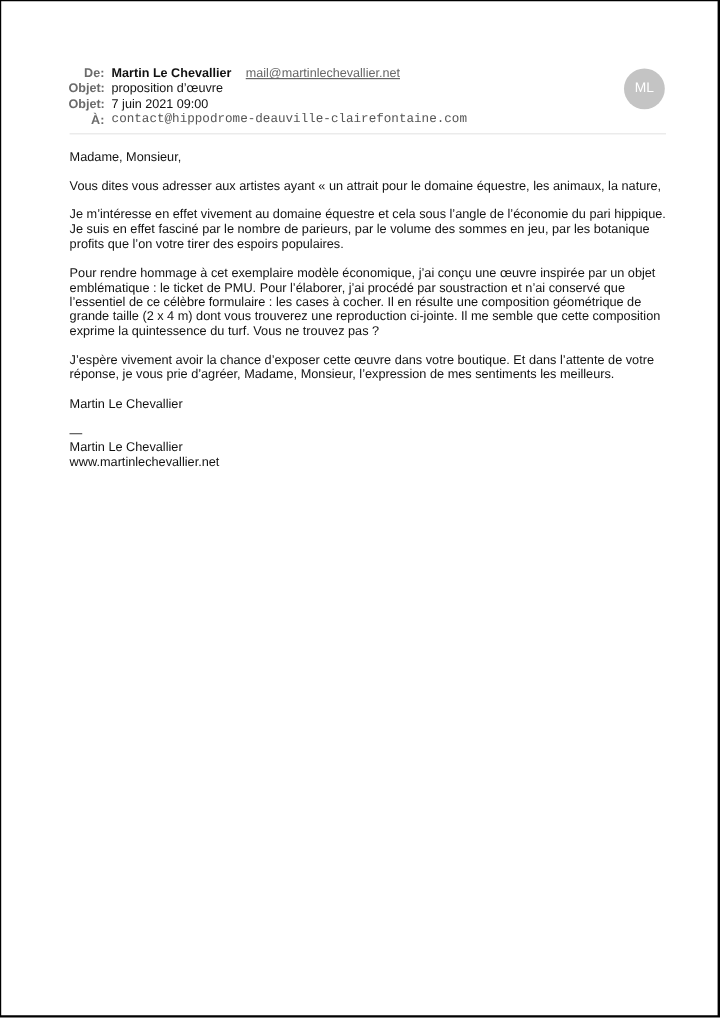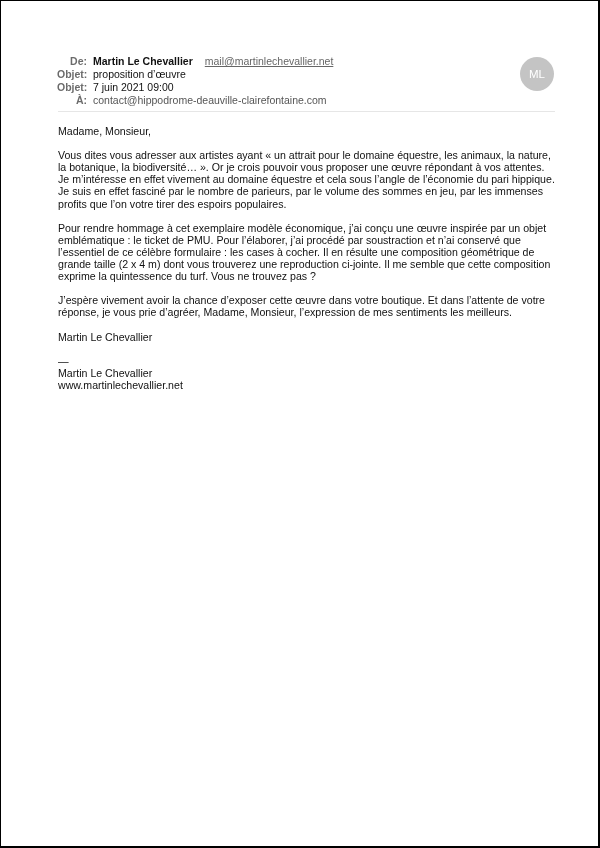--- a/index.html
+++ b/index.html
@@ -43,21 +43,21 @@
       width: 30px;
       text-align: right;
       color: #6b6b6b;
       margin-right: 6px;
       flex: 0 0 30px;
       font-weight: bold;
     }
     .hval { color: #111; }
     .hval.bold { font-weight: bold; }
     .hmail { color: #666; margin-left: 12px; text-decoration: underline; }
-    .hval.grey { color: #555; }
+    .hval.grey { color: #555; font-family: Liberation Mono, monospace; }
     .avatar {
       position: absolute;
       left: 519px;
       top: 56px;
       width: 34px;
       height: 34px;
       border-radius: 50%;
       background: #c4c4c4;
       color: #fff;
       font-size: 11.5px;
@@ -116,23 +116,23 @@
   </div>
 
   <div class="divider"></div>
 
   <div class="body">
     <p>Madame, Monsieur,</p>
 
 
     <p>
       <span>Vous dites vous adresser aux artistes ayant « un attrait pour le domaine équestre, les animaux, la nature,</span><br>
-      <span>la botanique, la biodiversité… ». Or je crois pouvoir vous proposer une œuvre répondant à vos attentes.</span><br>
+      <br>
       <span>Je m’intéresse en effet vivement au domaine équestre et cela sous l’angle de l’économie du pari hippique.</span><br>
-      <span>Je suis en effet fasciné par le nombre de parieurs, par le volume des sommes en jeu, par les immenses</span><br>
+      <span>Je suis en effet fasciné par le nombre de parieurs, par le volume des sommes en jeu, par les botanique</span><br>
       <span>profits que l’on votre tirer des espoirs populaires.</span>
     </p>
 
     <p>
       <span>Pour rendre hommage à cet exemplaire modèle économique, j’ai conçu une œuvre inspirée par un objet</span><br>
       <span>emblématique : le ticket de PMU. Pour l’élaborer, j’ai procédé par soustraction et n’ai conservé que</span><br>
       <span>l’essentiel de ce célèbre formulaire : les cases à cocher. Il en résulte une composition géométrique de</span><br>
       <span>grande taille (2 x 4 m) dont vous trouverez une reproduction ci-jointe. Il me semble que cette composition</span><br>
       <span>exprime la quintessence du turf. Vous ne trouvez pas ?</span>
     </p>

